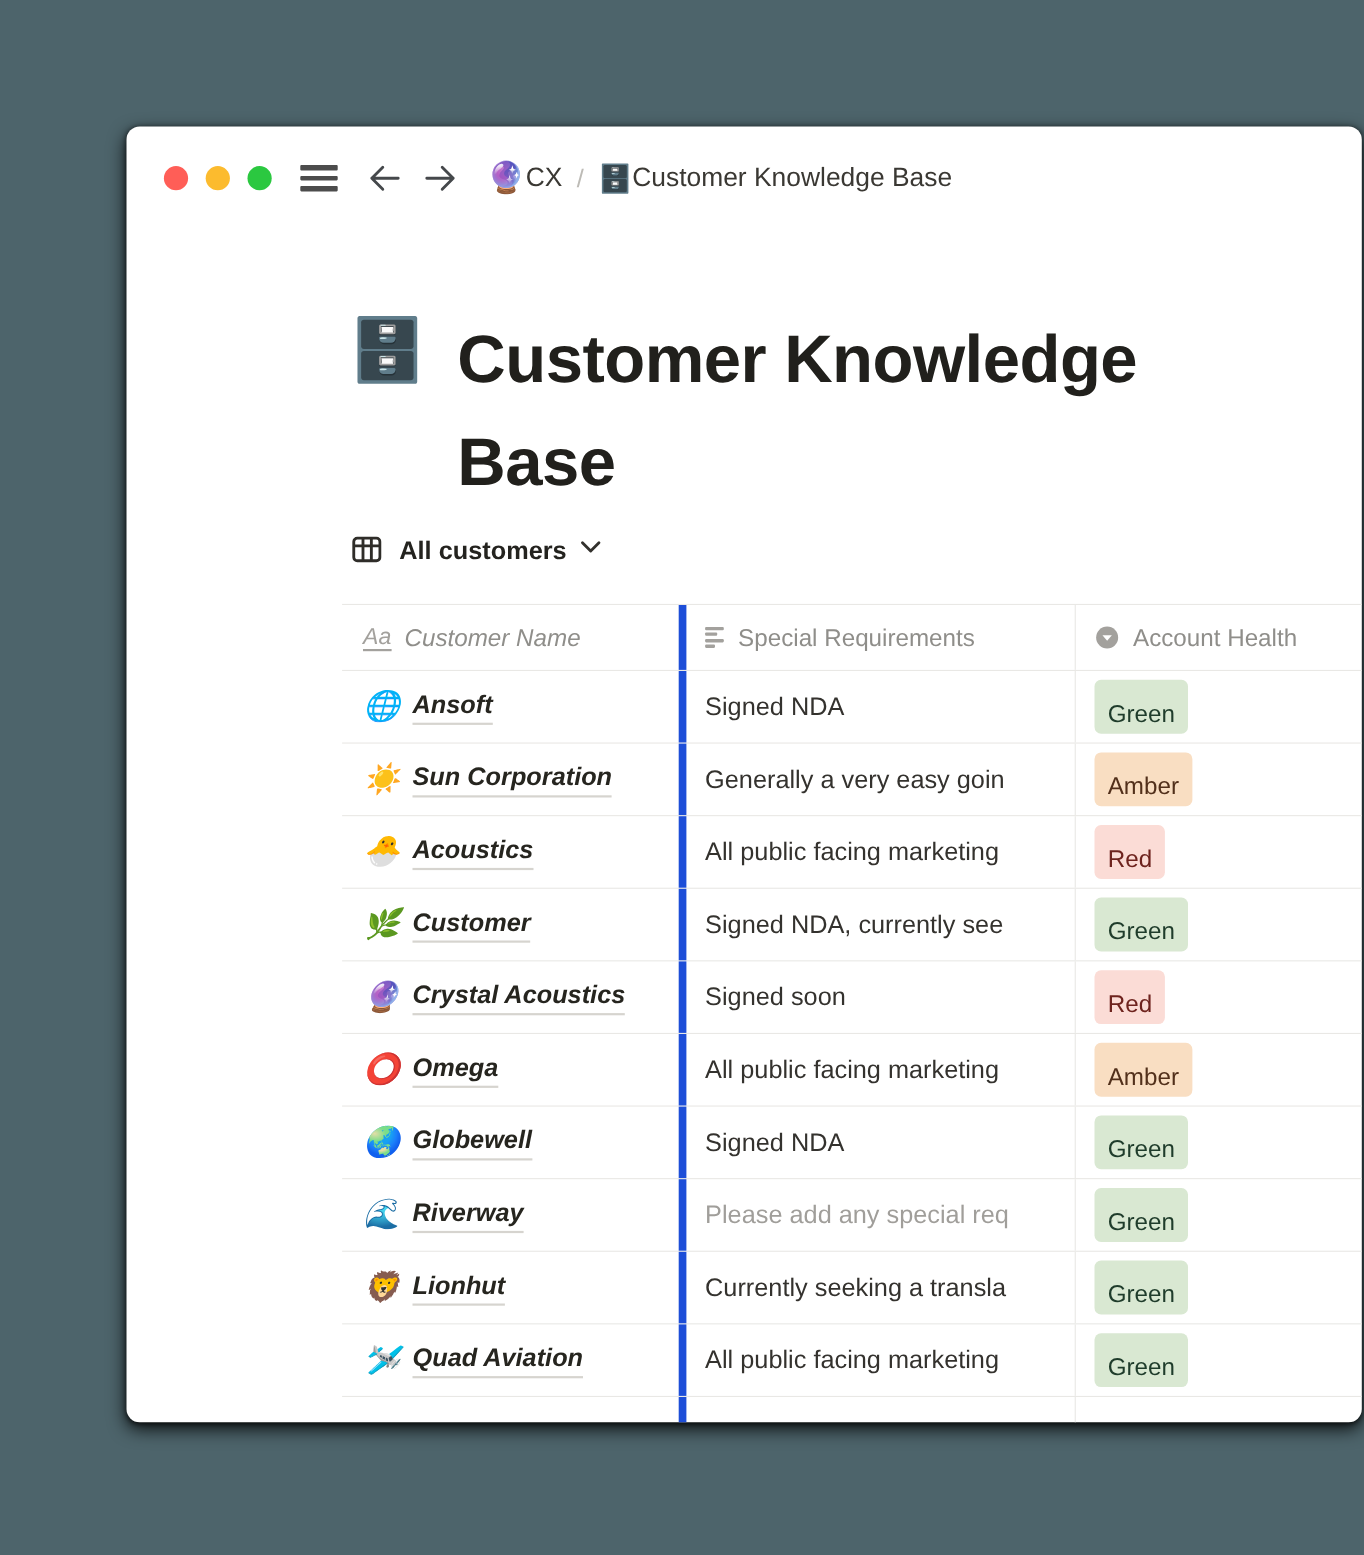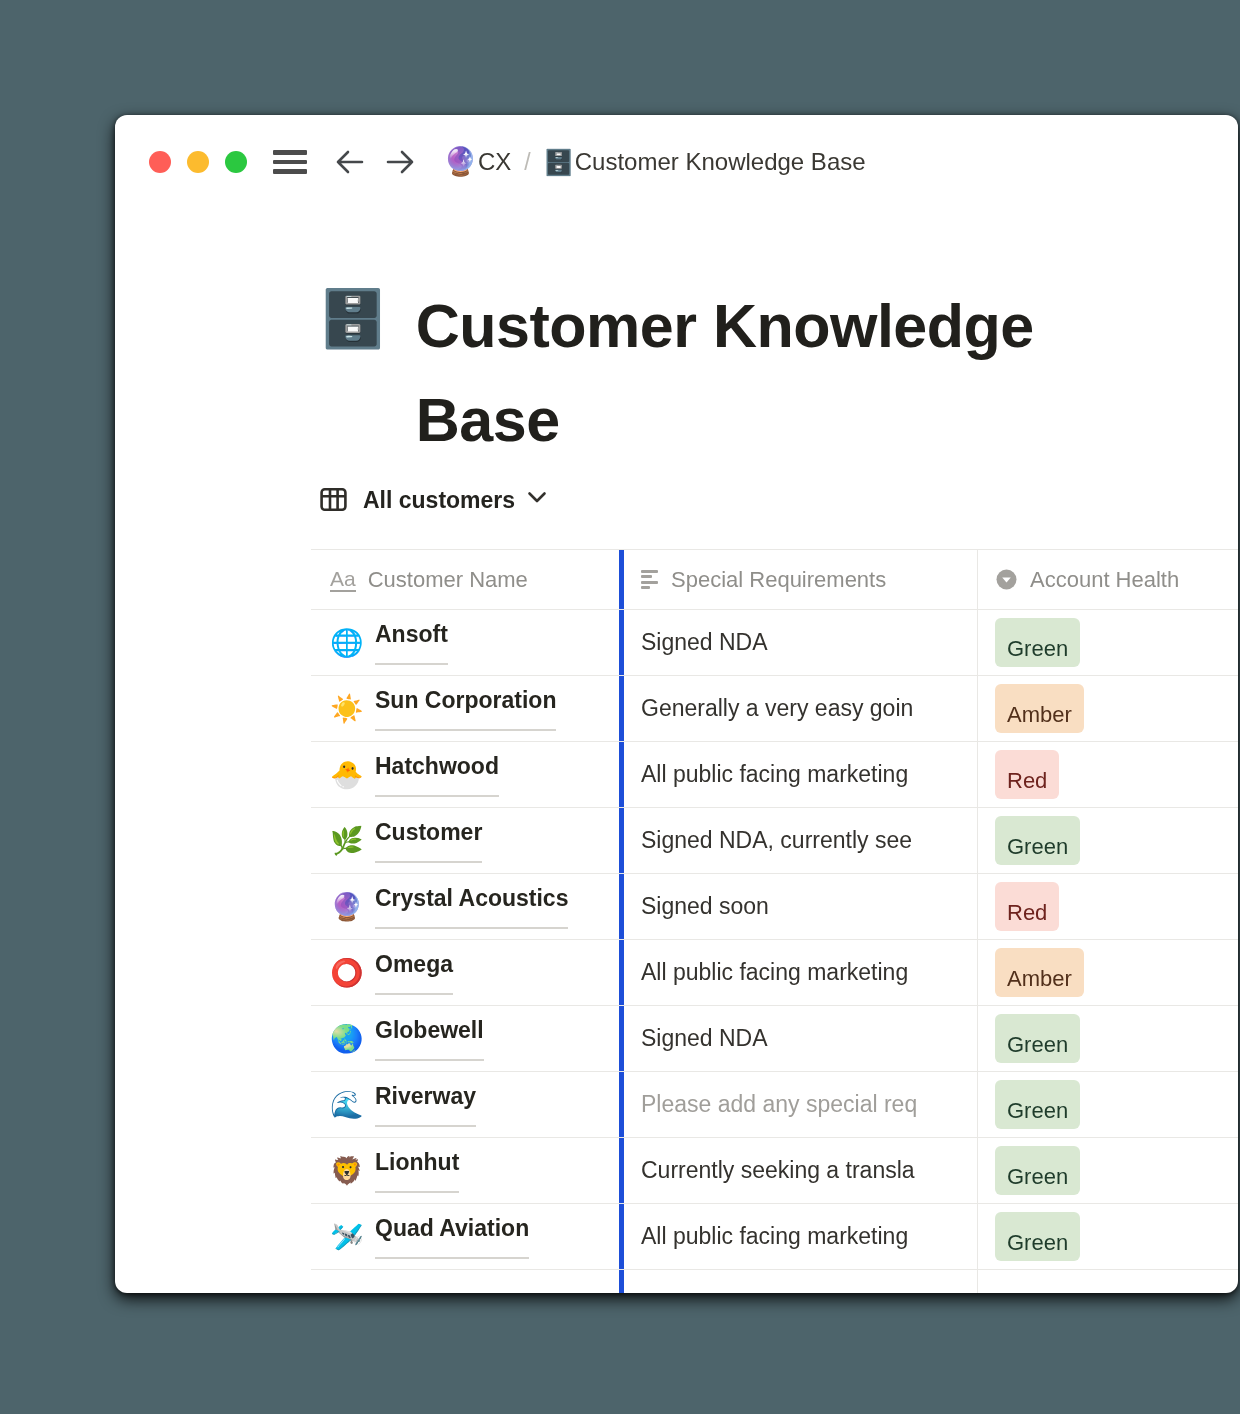--- a/index.html
+++ b/index.html
@@ -58,38 +58,38 @@
   .view-bar .chev{margin-left:12px;margin-top:4px;}
   
   .kb-table{
     margin-top:28px;width:1012px;
     border-top:1px solid #e9e8e5;
   }
   .trow{display:flex;border-bottom:1px solid #e9e8e5;height:65px;align-items:center;}
   .trow.header{height:59px;}
   .trow.spacer{height:24px;border-bottom:none;}
   .tcell{height:100%;display:flex;align-items:center;box-sizing:border-box;overflow:hidden;white-space:nowrap;}
-  .c1{width:313px;border-right:5px solid #1d4ed8;padding-left:19px;}
+  .c1{width:313px;border-right:7px solid #1d4ed8;padding-left:19px;font-style:italic;}
   .c2{width:354px;border-right:1px solid #e9e8e5;padding-left:17px;}
   .c3{width:345px;padding-left:17px;}
   .hdr-label{font-size:22px;color:#8f8e8a;margin-left:12px;}
   .aa-icon{
     font-size:21px;color:#a3a19d;font-weight:500;line-height:1;
     border-bottom:2px solid #a3a19d;padding-bottom:1px;
   }
   .text-icon{display:flex;flex-direction:column;gap:2.6px;width:18px;}
   .text-icon i{display:block;height:2.8px;background:#a3a19d;border-radius:1px;}
   .text-icon i:nth-child(1){width:17px;}
   .text-icon i:nth-child(2){width:11px;}
   .text-icon i:nth-child(3){width:17px;}
   .text-icon i:nth-child(4){width:9px;}
   .row-emoji{font-size:27px;line-height:1;width:32px;flex:0 0 32px;text-align:center;}
   .cust-name{
     font-size:23px;font-weight:600;color:#26251f;margin-left:13px;
-    border-bottom:2px solid #d6d4cf;padding-bottom:15px;
+    border-bottom:2px solid #d6d4cf;padding-bottom:3px;
     cursor:pointer;
   }
   .req-text{font-size:23px;color:#34322e;}
   .req-text.placeholder{color:#a09e9a;}
   .badge{
     font-size:22px;line-height:1;border-radius:6px;
     padding:20px 12px 7px 12px;display:inline-block;cursor:pointer;
   }
   .badge-green{background:#d9e8d2;color:#1f3c2b;}
   .badge-amber{background:#f9dec2;color:#52301b;}
@@ -195,21 +195,21 @@
       <span class="req-text">Generally a very easy goin</span>
     </div>
     <div class="tcell c3">
       <span class="badge badge-amber">Amber</span>
     </div>
   </div>
 
   <div class="trow">
     <div class="tcell c1">
       <span class="row-emoji emoji">🐣</span>
-      <span class="cust-name">Hatchwood</span>
+      <span class="cust-name">Acoustics</span>
     </div>
     <div class="tcell c2">
       <span class="req-text">All public facing marketing</span>
     </div>
     <div class="tcell c3">
       <span class="badge badge-red">Red</span>
     </div>
   </div>
 
   <div class="trow">

